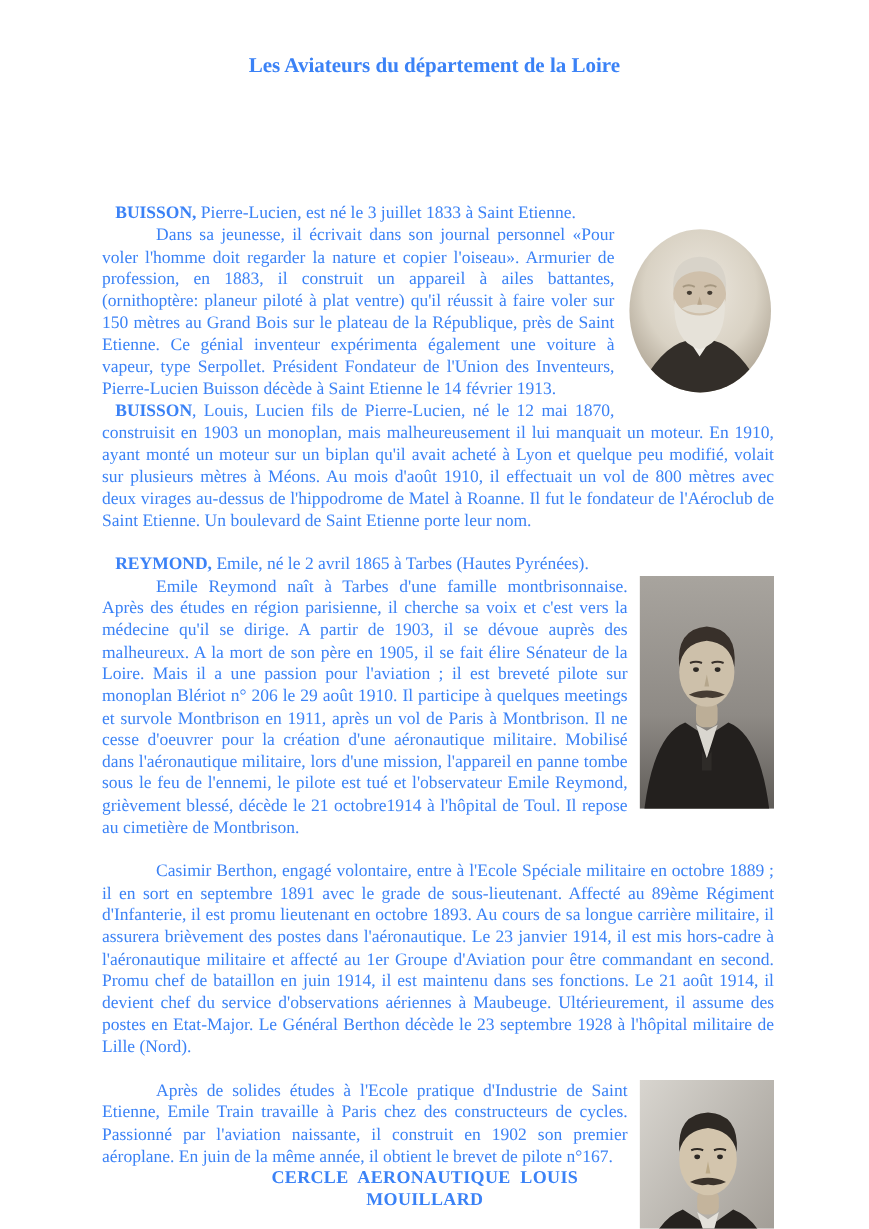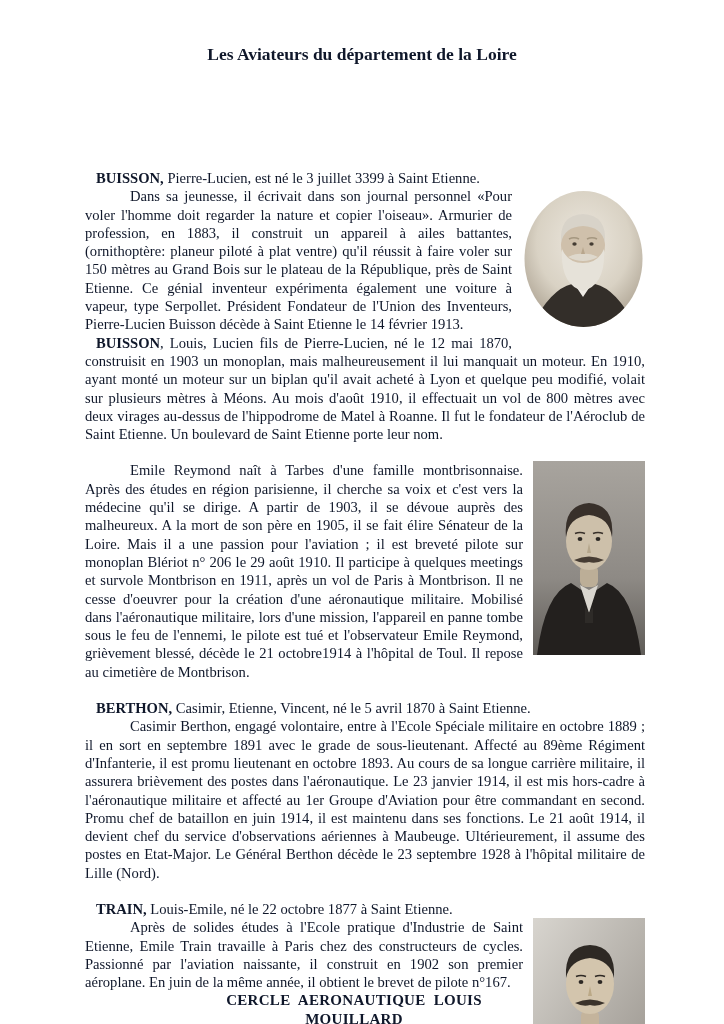--- a/index.html
+++ b/index.html
@@ -4,21 +4,21 @@
 <style>
   * { box-sizing: border-box; }
   html, body { margin: 0; padding: 0; background: #ffffff; }
   .page {
     width: 724px;
     height: 1024px;
     background: #ffffff;
     position: relative;
     overflow: hidden;
     font-family: "Liberation Serif", serif;
-    color: #0f172a;
+    color: #3b82f6;
   }
   .title {
     margin: 0;
     padding-top: 44px;
     text-align: center;
     font-size: 17.5px;
     font-weight: bold;
   }
   .content {
     margin: 104px 79px 0 85px;
@@ -49,21 +49,21 @@
 </head>
 <body>
 
 <div class="page">
 
   <h1 class="title">Les Aviateurs du département de la Loire</h1>
 
   <div class="content">
 
     <div class="section">
-      <p class="heading"><span class="b">BUISSON,</span><span> Pierre-Lucien, est né le 3 juillet 3399 à Saint Etienne.</span></p>
+      <p class="heading"><span class="b">BUISSON,</span><span> Pierre-Lucien, est né le 3 juillet 1833 à Saint Etienne.</span></p>
       <div class="photo photo-oval" aria-label="Oval black-and-white portrait of an elderly man with a long white beard (Pierre-Lucien Buisson)">
         <svg width="123" height="140" viewBox="0 0 123 140">
           <defs>
             <radialGradient id="g1" cx="50%" cy="38%" r="72%">
               <stop offset="0%" stop-color="#ece7de"></stop>
               <stop offset="55%" stop-color="#d9d2c4"></stop>
               <stop offset="100%" stop-color="#a09584"></stop>
             </radialGradient>
             <clipPath id="c1">
                 <ellipse cx="61.5" cy="70" rx="59" ry="68"></ellipse>
@@ -86,20 +86,21 @@
         </svg>
       </div>
       <p class="body-par">Dans sa jeunesse, il écrivait dans son journal personnel «Pour voler l'homme doit regarder la nature et copier l'oiseau». Armurier de profession, en 1883, il construit un appareil à ailes battantes, (ornithoptère: planeur piloté à plat ventre) qu'il réussit à faire voler sur 150 mètres au Grand Bois sur le plateau de la République, près de Saint Etienne. Ce génial inventeur expérimenta également une voiture à vapeur, type Serpollet.   Président Fondateur de l'Union des Inventeurs, Pierre-Lucien Buisson  décède à Saint Etienne le 14 février 1913.</p>
     </div>
 
     <div class="section">
       <p class="heading"><span class="b">BUISSON</span><span>, Louis, Lucien fils de Pierre-Lucien, né le 12 mai 1870, construisit en 1903 un monoplan, mais malheureusement il lui manquait un moteur. En 1910, ayant monté un moteur sur un biplan qu'il avait acheté  à Lyon et quelque peu modifié, volait sur plusieurs mètres à Méons. Au mois d'août 1910, il effectuait un vol de 800 mètres avec deux virages au-dessus de l'hippodrome de Matel à Roanne. Il fut le fondateur de l'Aéroclub de Saint Etienne. Un boulevard de Saint Etienne porte leur nom.</span></p>
     </div>
 
     <div class="section mt">
+      <p class="heading"><span class="b">REYMOND,</span><span> Emile, né le 2 avril 1865 à Tarbes (Hautes Pyrénées).</span></p>
       <div class="photo" aria-label="Black-and-white portrait of a man with dark hair and a moustache in a dark suit (Emile Reymond)">
         <svg width="112" height="194" viewBox="0 0 112 194">
           <defs>
             <linearGradient id="g2" x1="0" y1="0" x2="0" y2="1">
               <stop offset="0%" stop-color="#a8a49e"></stop>
               <stop offset="60%" stop-color="#8e8a85"></stop>
               <stop offset="100%" stop-color="#5f5c58"></stop>
             </linearGradient>
           </defs>
           <rect width="112" height="194" fill="url(#g2)"></rect>
@@ -114,26 +115,24 @@
           <path d="M42 72.5 Q47 70.5 52 72.5" stroke="#38302a" stroke-width="1.7" fill="none"></path>
           <path d="M60 72.5 Q65 70.5 70 72.5" stroke="#38302a" stroke-width="1.7" fill="none"></path>
           <path d="M56 82 L54 92 L58 92 Z" fill="#b5a68c"></path>
           <path d="M41 99 Q56 92 71 99 Q63 103 56 101 Q49 103 41 99 Z" fill="#463c33"></path>
         </svg>
       </div>
       <p class="body-par">Emile Reymond naît à Tarbes d'une famille montbrisonnaise. Après des études en région parisienne, il cherche sa voix et c'est vers la médecine qu'il  se dirige. A partir de 1903, il se dévoue auprès des malheureux. A la mort de son père en 1905, il se fait élire Sénateur de la Loire. Mais il a une passion pour l'aviation ; il est breveté pilote sur monoplan Blériot n° 206 le 29 août 1910. Il participe à quelques meetings et survole Montbrison en 1911, après un vol de Paris à Montbrison. Il ne cesse d'oeuvrer pour la création d'une aéronautique militaire. Mobilisé dans l'aéronautique militaire, lors d'une mission, l'appareil en panne tombe sous le feu de l'ennemi, le pilote est tué et l'observateur Emile Reymond, grièvement blessé, décède le 21 octobre1914 à l'hôpital de Toul. Il repose au cimetière de Montbrison.</p>
     </div>
 
     <div class="section mt">
-      <p class="heading"><span class="b">BERTHON,</span><span> Casimir, Etienne, Vincent, né le 5 avril 1870 à Saint Etienne.</span></p>
       <p class="body-par">Casimir Berthon, engagé volontaire, entre à l'Ecole Spéciale militaire en octobre 1889 ; il en sort en septembre 1891 avec le grade de sous-lieutenant. Affecté au 89ème Régiment d'Infanterie,  il est promu lieutenant en octobre 1893. Au cours de sa longue carrière militaire, il assurera brièvement des postes dans l'aéronautique. Le 23 janvier 1914, il est mis hors-cadre à l'aéronautique militaire et affecté au 1er Groupe d'Aviation pour être commandant en second. Promu chef de bataillon en juin 1914, il est maintenu dans ses fonctions. Le 21 août 1914, il devient chef du service  d'observations aériennes à Maubeuge. Ultérieurement, il assume des postes en Etat-Major. Le Général Berthon décède le 23 septembre 1928 à l'hôpital militaire de Lille (Nord).</p>
     </div>
 
     <div class="section mt">
-      <p class="heading"><span class="b">TRAIN,</span><span> Louis-Emile, né le 22 octobre 1877 à Saint Etienne.</span></p>
       <div class="photo" aria-label="Black-and-white portrait of a man with a moustache in a dark jacket (Louis-Emile Train)">
         <svg width="112" height="165" viewBox="0 0 112 165">
           <defs>
             <linearGradient id="g3" x1="0" y1="0" x2="1" y2="1">
               <stop offset="0%" stop-color="#d8d5cf"></stop>
               <stop offset="100%" stop-color="#9b968f"></stop>
             </linearGradient>
           </defs>
           <rect width="112" height="165" fill="url(#g3)"></rect>
           <path d="M0 165 Q10 118 36 108 L58 122 L78 108 Q104 118 112 160 L112 165 Z" fill="#26221f"></path>

